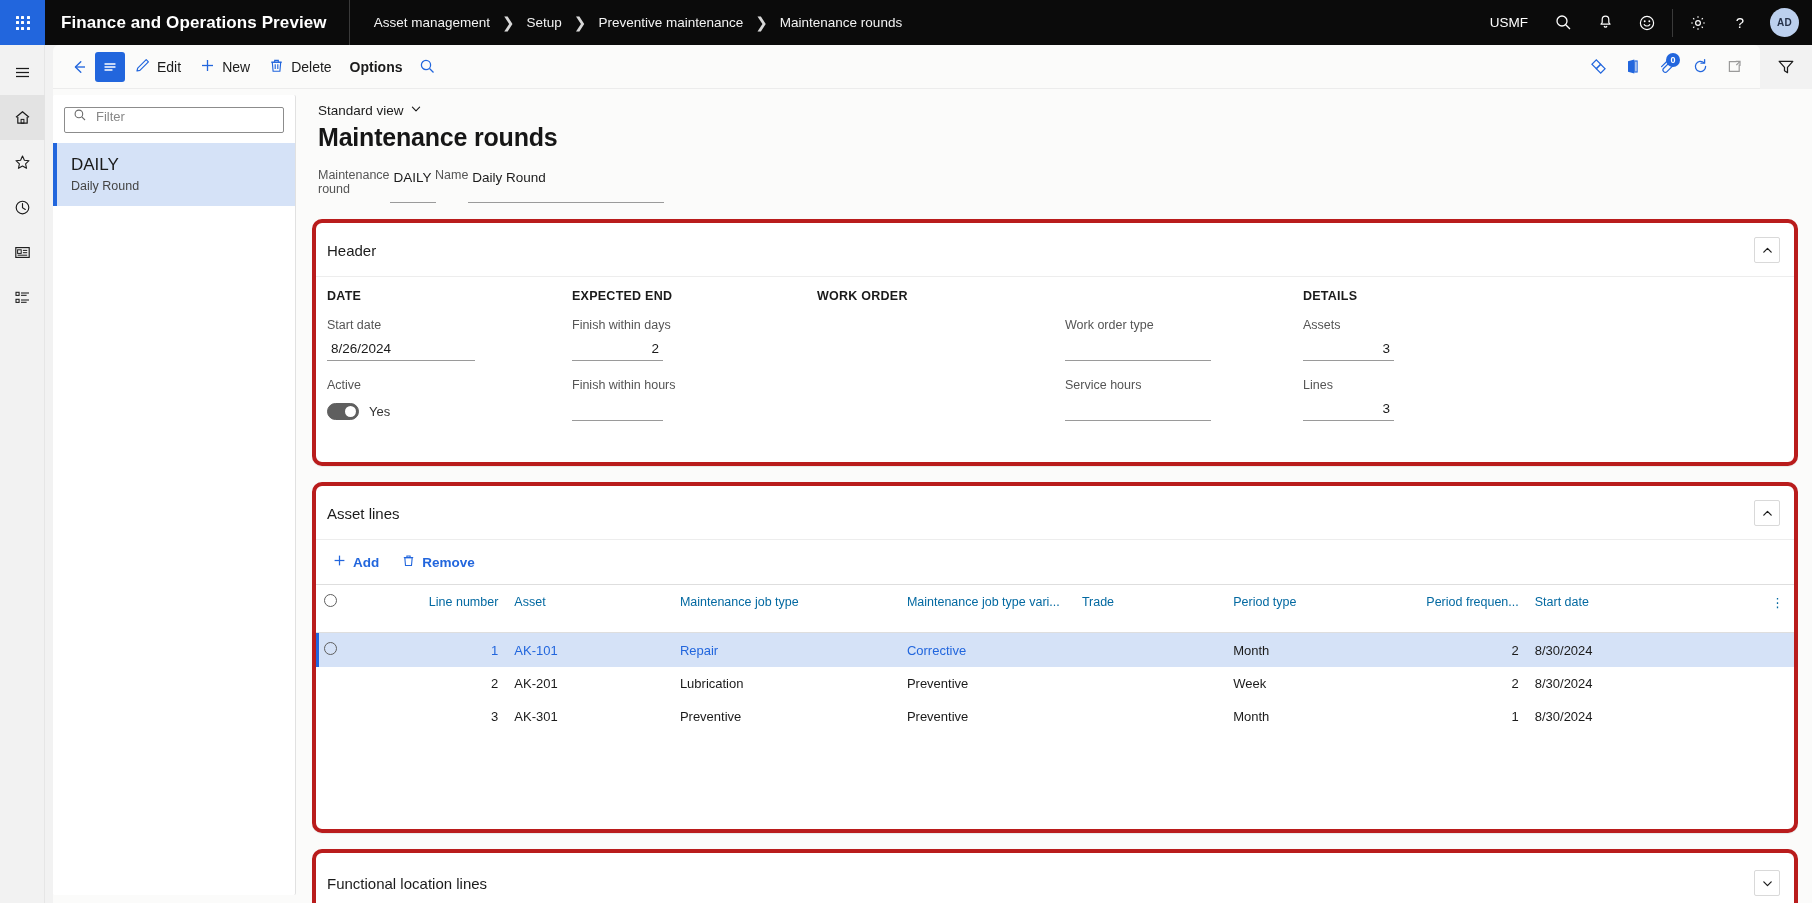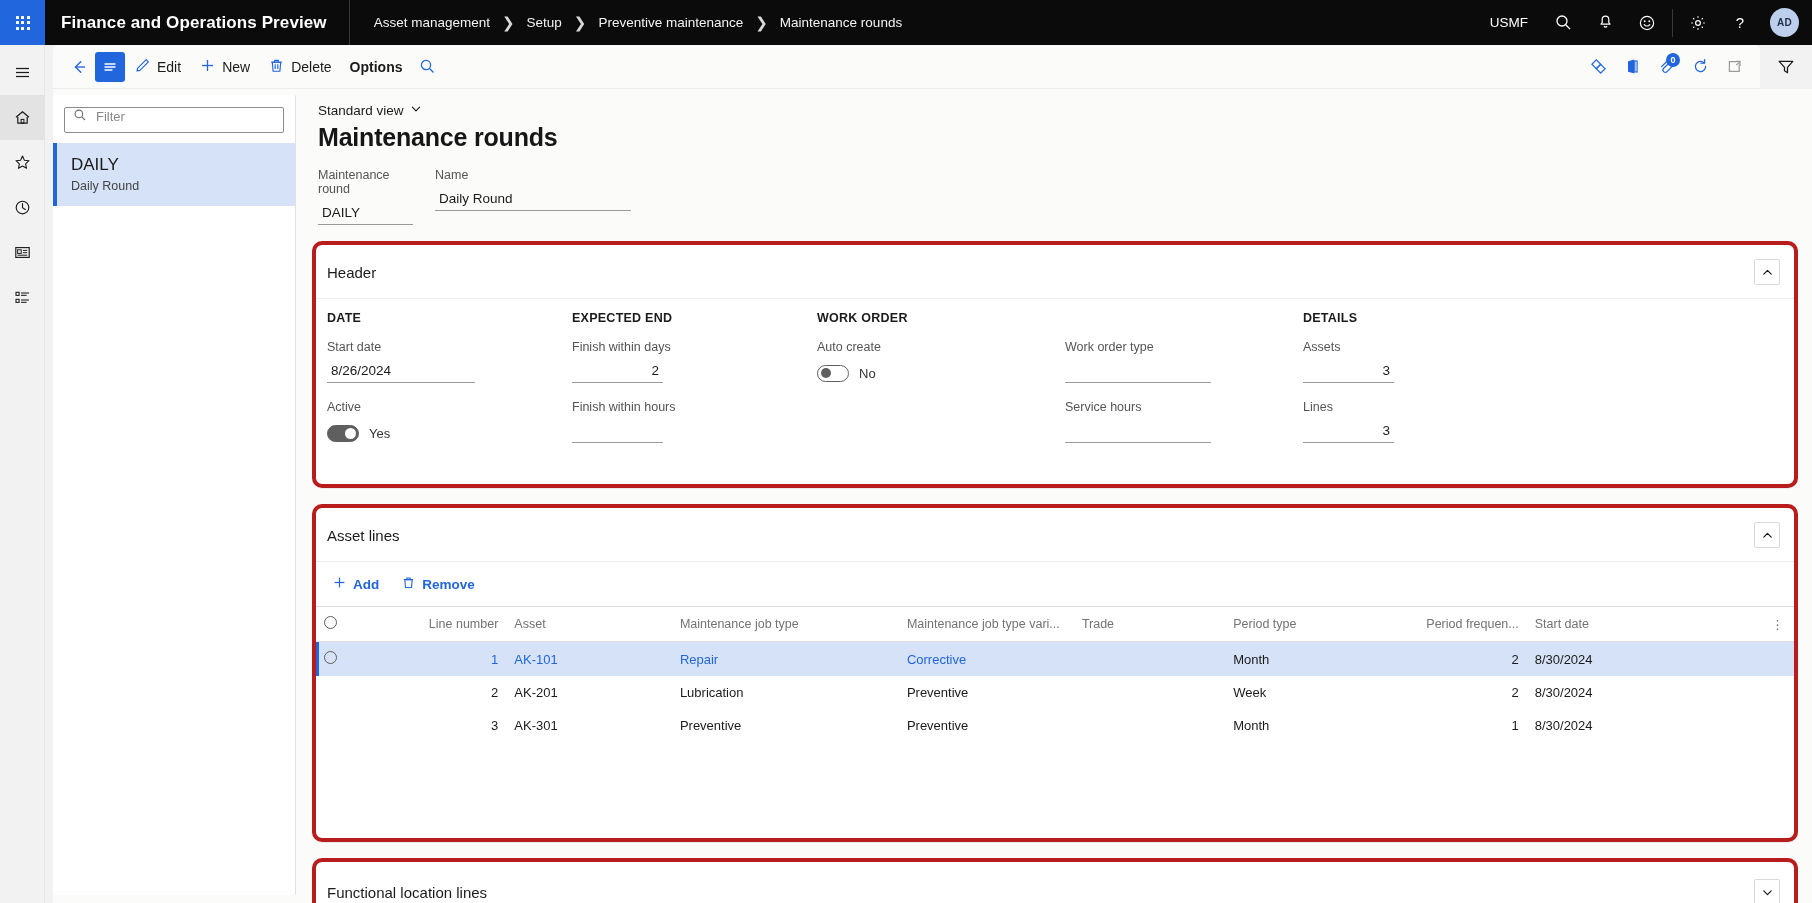--- a/index.html
+++ b/index.html
@@ -236,21 +236,21 @@
   }
   .pagetitle {
     font-size: 25px; font-weight: 600;
     color: #161616;
     padding: 4px 0 0 22px;
     letter-spacing: -.2px;
   }
   .hdr-fields {
     display:flex; padding: 16px 0 0 22px; gap: 0;
   }
-  .hf { display:flex; flex-direction:column; }
+  .hf { display:flex; flex-direction:row; }
   .hf .lbl { font-size:12.5px; color:#555; margin-bottom: 7px; }
   .hf .val {
     font-size:13.5px; color:#1b1b1b;
     border-bottom: 1px solid #9a9a9a;
     padding: 2px 4px 4px 4px;
     min-height:22px;
   }
   .hf-round { width: 95px; }
   .hf-round .val { width: 95px; }
   .hf-name { margin-left: 22px; }
@@ -336,23 +336,23 @@
     padding: 9px 0 9px 8px;
     font-weight: bold;
   }
   .gt-btn {
     display:flex; align-items:center; gap:6px;
     font-size:13.5px; color:#2266dd;
     padding: 4px 8px; cursor:pointer; border-radius:3px;
   }
   table.dg { width:100%; border-collapse: collapse; table-layout: fixed; }
   table.dg th {
-    font-size:12.5px; font-weight:400; color:#737373;
+    font-size:12.5px; font-weight:400; color:#0369a1;
     text-align:left;
-    padding: 9px 8px 9px 8px;
+    padding: 9px 8px 22px 8px;
     border-top:1px solid #dedede;
     border-bottom:1px solid #dedede;
     background:#ffffff;
     white-space: nowrap;
     overflow: hidden;
     text-overflow: ellipsis;
   }
   table.dg th.num, table.dg td.num { text-align:right; }
   table.dg td {
     font-size:13px; color:#1b1b1b;
@@ -703,29 +703,20 @@
                   <div class="fval num">2</div>
                 </div>
                 <div class="field">
                   <div class="flbl">Finish within hours</div>
                   <div class="fval num"></div>
                 </div>
               </div>
 
               <div class="hcol hcol-wo">
                 <div class="group-label">WORK ORDER</div>
-                <div class="field">
-                  <div class="flbl">Auto create</div>
-                  <div class="toggle-row">
-                    <span class="toggle off">
-                        <i class="knob"></i>
-                      </span>
-                    <span class="toggle-label">No</span>
-                  </div>
-                </div>
               </div>
 
               <div class="hcol hcol-wotype">
                 <div class="group-label blank">.</div>
                 <div class="field">
                   <div class="flbl">Work order type</div>
                   <div class="fval wide"></div>
                 </div>
                 <div class="field">
                   <div class="flbl">Service hours</div>

